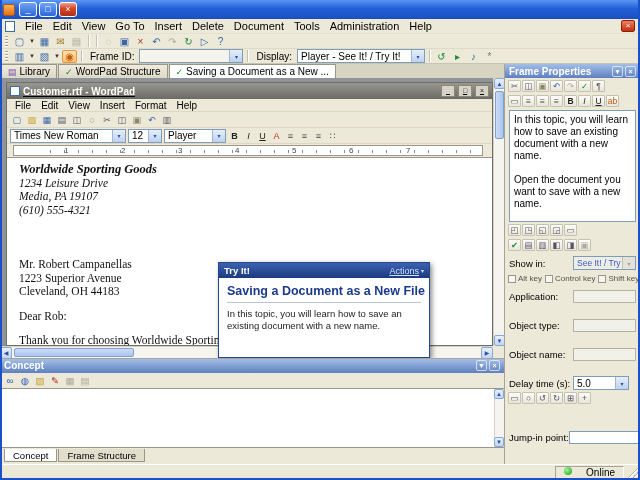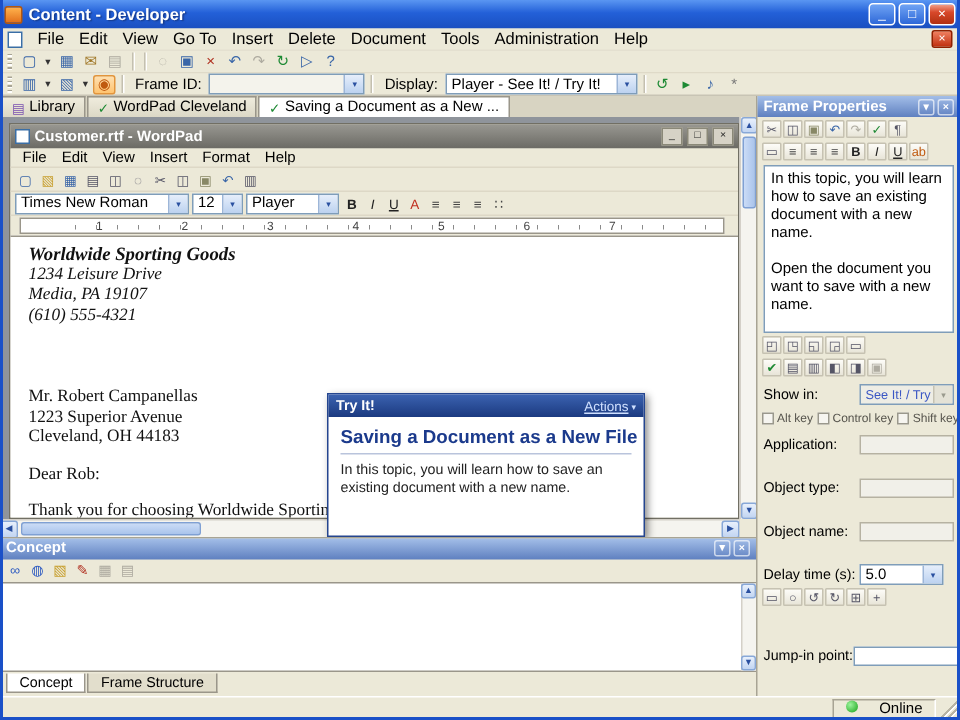--- a/index.html
+++ b/index.html
@@ -57,21 +57,21 @@
     background:linear-gradient(#EFECDD,#DCD8C6);font-size:10px;white-space:nowrap;}
   .tab.active{background:#fff;}
   .ticon{font-size:9px;}
   .ticon.lib{color:#7A4FB0;}
   .ticon.chk{color:#1E8A34;}
 
   
   .workspace{position:absolute;left:0;top:78px;width:504px;height:280px;background:#8F949B;overflow:hidden;}
 
   .wordpad{position:absolute;left:6px;top:4px;width:487px;height:264px;background:#ECE9D8;border:1px solid #716F64;display:flex;flex-direction:column;}
-  .wp-title{height:16px;background:linear-gradient(#989791,#6B6A64);display:flex;align-items:center;gap:3px;padding:0 3px;}
+  .wp-title{height:16px;background:linear-gradient(#989791,#6B6A64);display:flex;align-items:center;gap:3px;padding:0 3px;text-decoration:underline;}
   .wp-icon{width:10px;height:10px;background:#fff;border:1px solid #3A6EA5;}
   .wp-title-text{flex:1;color:#fff;font-weight:bold;font-size:10px;}
   .wp-btn{width:14px;height:12px;background:#D6D2C6;border:1px solid #8A8878;font-size:7px;line-height:10px;text-align:center;color:#222;}
   .wp-menu{height:13px;display:flex;align-items:center;padding:0 3px;background:#ECE9D8;border-bottom:1px solid #DDD8C6;}
   .wp-mitem{font-size:10px;padding:0 5px;}
   .wp-toolbar{height:16px;display:flex;align-items:center;gap:1px;padding:0 3px;background:#ECE9D8;border-bottom:1px solid #DDD8C6;}
   .wp-toolbar .tbi{min-width:14px;height:13px;font-size:9px;color:#44556B;}
   .wp-format{height:16px;display:flex;align-items:center;gap:2px;padding:0 3px;background:#ECE9D8;border-bottom:1px solid #DDD8C6;}
   .combo.font{width:116px;}.combo.size{width:34px;}.combo.script{width:62px;}
   .wp-format .tbi{min-width:13px;height:13px;font-size:9px;color:#333;}
@@ -162,21 +162,20 @@
   .grip2{position:absolute;right:2px;bottom:2px;width:12px;height:12px;
     background:linear-gradient(135deg,transparent 0 55%,#B8B4A4 55% 62%,#fff 62% 68%,transparent 68% 75%,#B8B4A4 75% 82%,#fff 82% 88%,transparent 88%);}
 </style>
 </head>
 <body>
 
 <div id="app">
 
   <div class="titlebar">
     <span class="appicon"></span>
-    <span class="apptitle">Content - Developer</span>
     <span class="winbtns">
       <span class="wbtn">_</span>
       <span class="wbtn">□</span>
       <span class="wbtn close">×</span>
     </span>
   </div>
 
   <div class="menubar">
     <span class="mdiicon"></span>
     <span class="mitem">File</span>
@@ -246,21 +245,21 @@
       </span>
   </div>
 
   <div class="tabstrip">
     <span class="tab">
       <span class="ticon lib">▤</span>
       <span>Library</span>
     </span>
     <span class="tab">
       <span class="ticon chk">✓</span>
-      <span>WordPad Cleveland</span>
+      <span>WordPad Structure</span>
     </span>
     <span class="tab active">
       <span class="ticon chk">✓</span>
       <span>Saving a Document as a New ...</span>
     </span>
   </div>
 
   <div class="workspace">
 
     <div class="wordpad">

